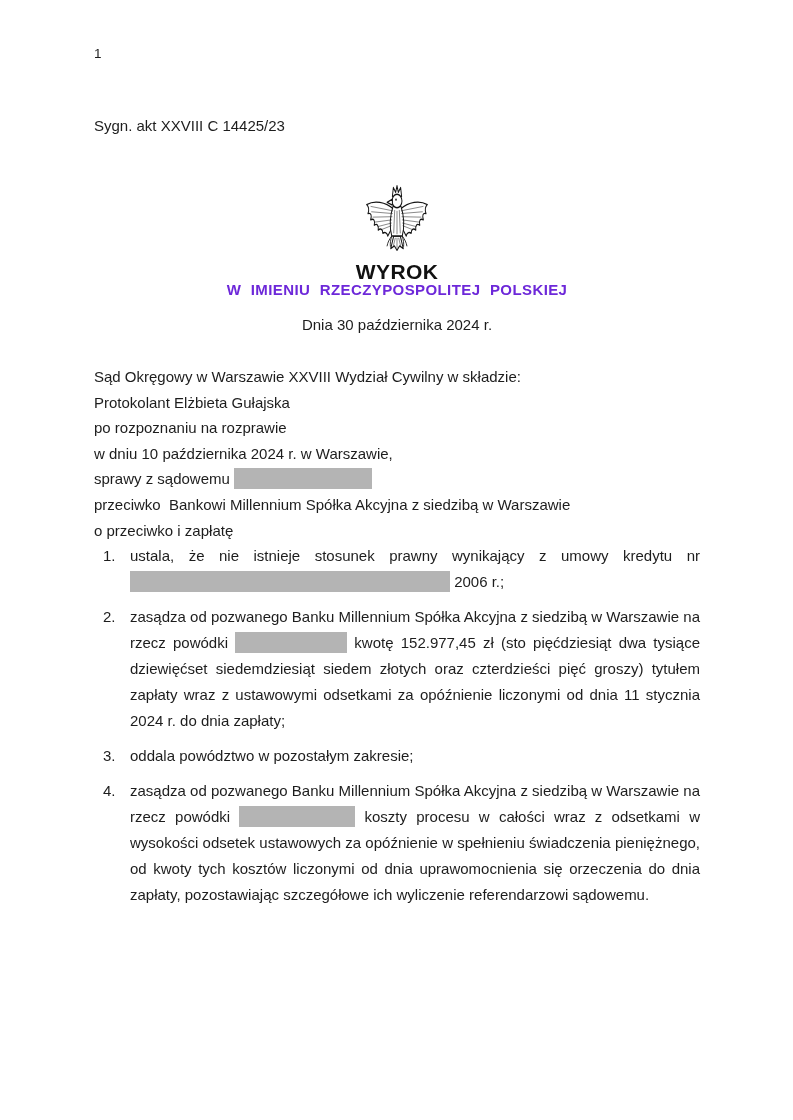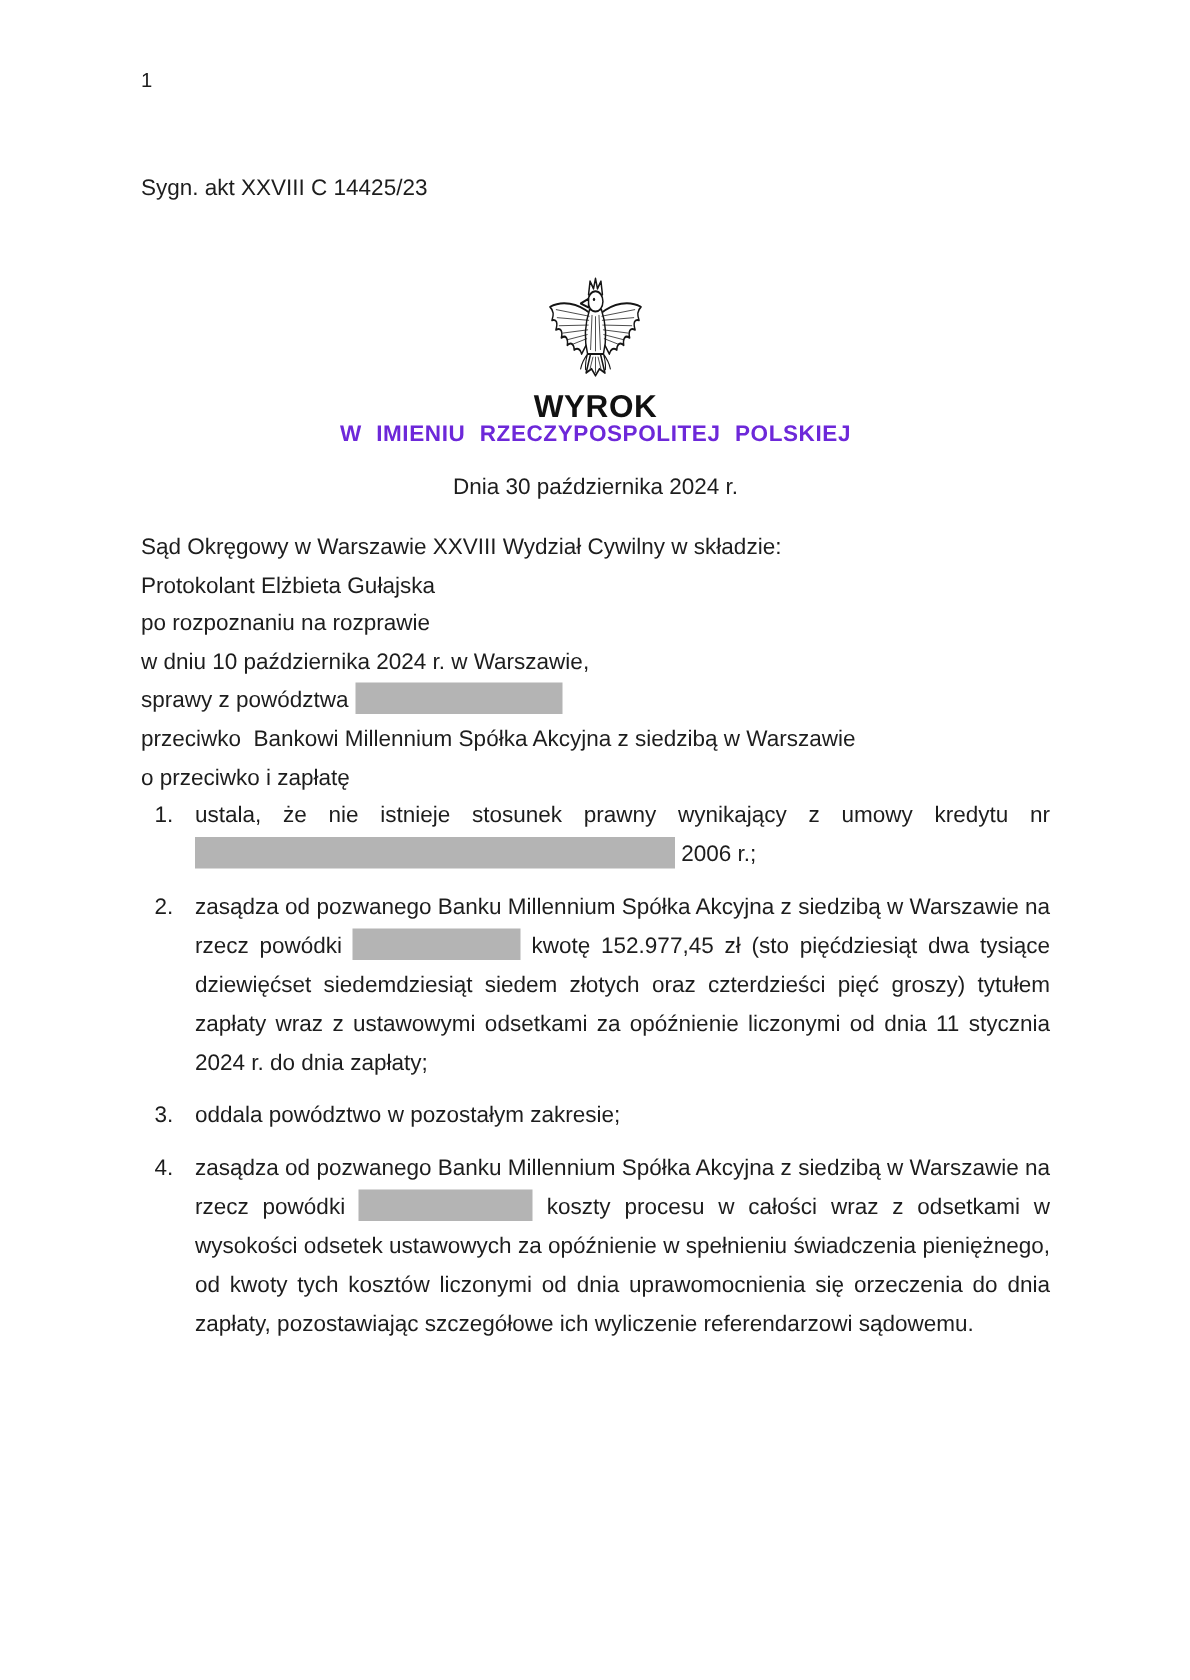--- a/index.html
+++ b/index.html
@@ -23,21 +23,21 @@
   .title {
     margin-top: 9px; text-align: center; font-weight: bold;
     font-size: 21px; letter-spacing: 0.4px; line-height: 17px; color: #111;
   }
   .subtitle {
     margin-top: 1px; text-align: center; font-weight: bold;
     font-size: 15px; letter-spacing: 0.4px; word-spacing: 5px;
     line-height: 17px; color: #6d28d9;
   }
   .date-line { margin-top: 18px; text-align: center; line-height: 18px; }
-  .intro { margin-top: 18px; line-height: 25.6px; }
+  .intro { margin-top: 30px; line-height: 25.6px; }
   .intro-line { white-space: pre-wrap; }
   .redaction {
     display: inline-block;
     height: 21px;
     vertical-align: -5px;
   }
   .rulings { margin-top: 0px; }
   .ruling {
     position: relative;
     margin-left: 36px;
@@ -92,21 +92,21 @@
   <div class="subtitle">W IMIENIU RZECZYPOSPOLITEJ POLSKIEJ</div>
   <div class="date-line">Dnia 30 października 2024 r.</div>
 
   <div class="intro">
     <div id="intro-lines">
         <div class="intro-line">Sąd Okręgowy w Warszawie XXVIII Wydział Cywilny w składzie:</div>
         <div class="intro-line">Protokolant Elżbieta Gułajska</div>
         <div class="intro-line">po rozpoznaniu na rozprawie</div>
         <div class="intro-line">w dniu 10 października 2024 r. w Warszawie,</div>
       </div>
-    <div class="intro-line"><span>sprawy z powództwa </span><span class="redaction" id="plaintiff-redaction" style="width: 138px; background: rgb(180, 180, 180);"></span></div>
+    <div class="intro-line"><span>sprawy z sądowemu </span><span class="redaction" id="plaintiff-redaction" style="width: 138px; background: rgb(180, 180, 180);"></span></div>
     <div class="intro-line">przeciwko  Bankowi Millennium Spółka Akcyjna z siedzibą w Warszawie</div>
     <div class="intro-line">o przeciwko i zapłatę</div>
   </div>
 
   <div class="rulings" id="rulings">
       <div class="ruling"><span class="num">1.</span><span>ustala, że nie istnieje stosunek prawny wynikający z umowy kredytu nr </span><span class="redaction" style="width: 320px; background: rgb(180, 180, 180);"></span><span> 2006 r.;</span></div>
       <div class="ruling"><span class="num">2.</span><span>zasądza od pozwanego Banku Millennium Spółka Akcyjna z siedzibą w Warszawie na rzecz powódki </span><span class="redaction" style="width: 112px; background: rgb(180, 180, 180);"></span><span> kwotę 152.977,45 zł (sto pięćdziesiąt dwa tysiące dziewięćset siedemdziesiąt siedem złotych oraz czterdzieści pięć groszy) tytułem zapłaty wraz z ustawowymi odsetkami za opóźnienie liczonymi od dnia 11 stycznia 2024 r. do dnia zapłaty;</span></div>
       <div class="ruling"><span class="num">3.</span><span>oddala powództwo w pozostałym zakresie;</span></div>
       <div class="ruling"><span class="num">4.</span><span>zasądza od pozwanego Banku Millennium Spółka Akcyjna z siedzibą w Warszawie na rzecz powódki </span><span class="redaction" style="width: 116px; background: rgb(180, 180, 180);"></span><span> koszty procesu w całości wraz z odsetkami w wysokości odsetek ustawowych za opóźnienie w spełnieniu świadczenia pieniężnego, od kwoty tych kosztów liczonymi od dnia uprawomocnienia się orzeczenia do dnia zapłaty, pozostawiając szczegółowe ich wyliczenie referendarzowi sądowemu.</span></div>
     </div>

